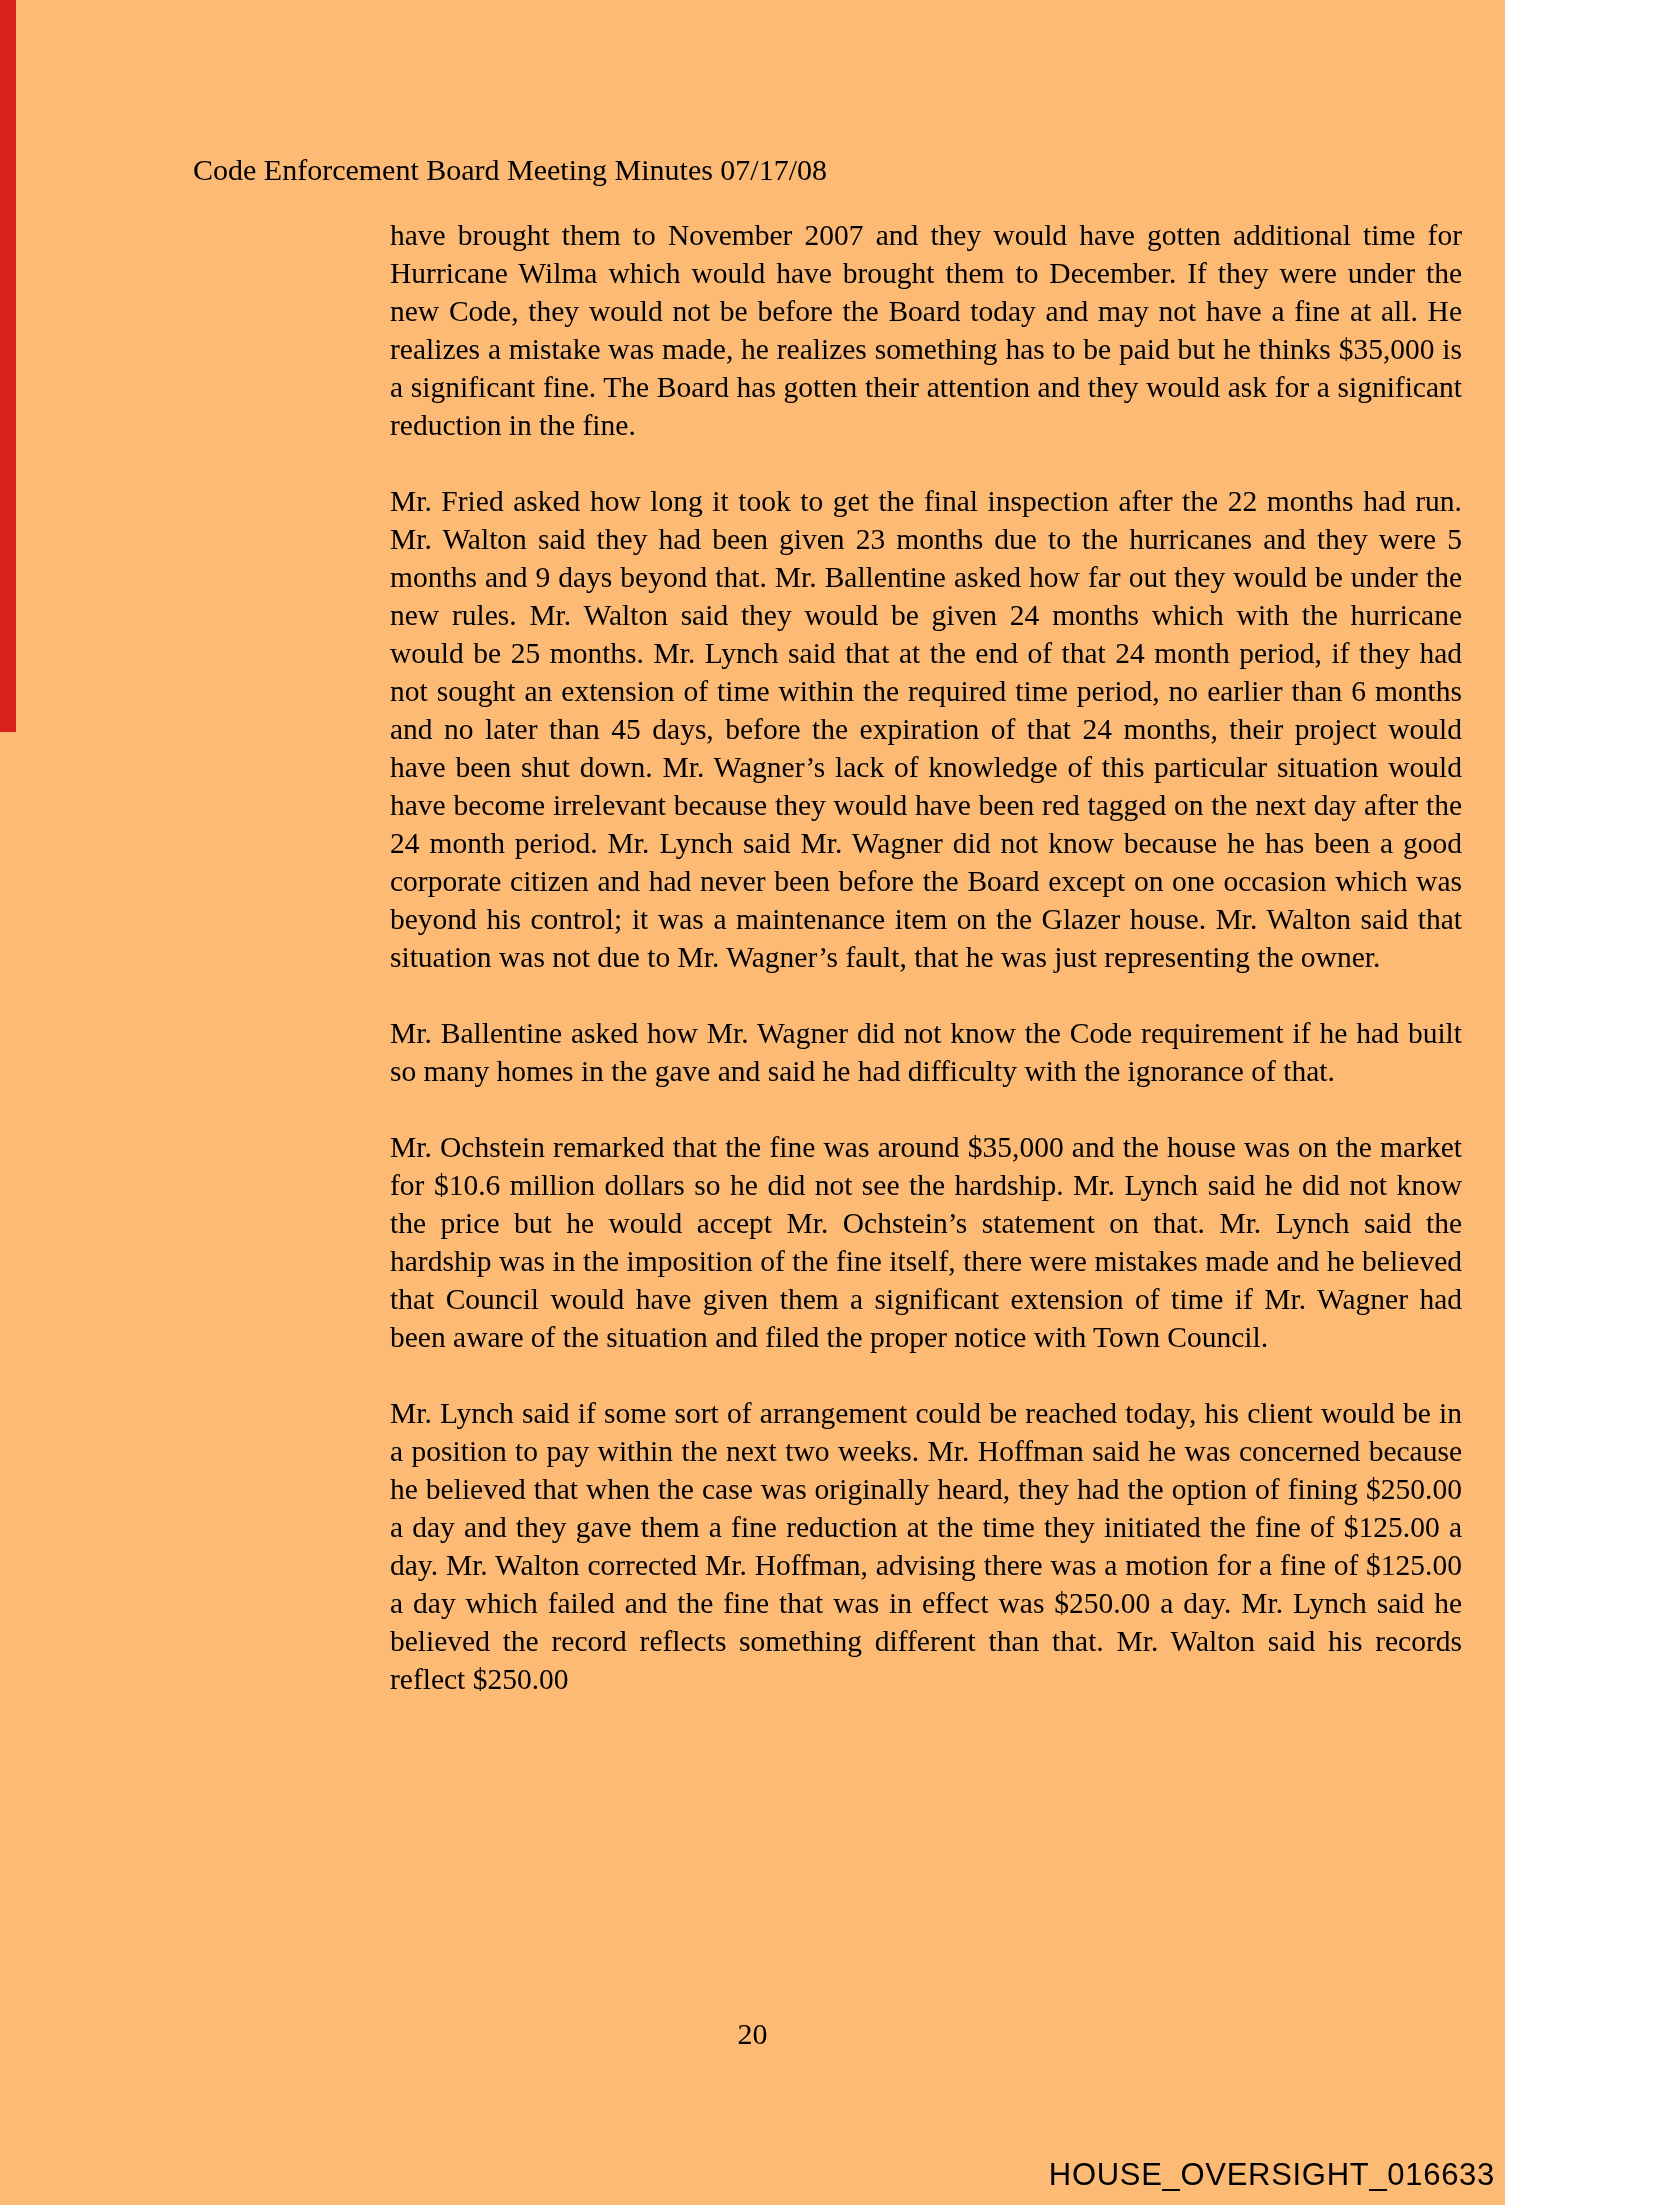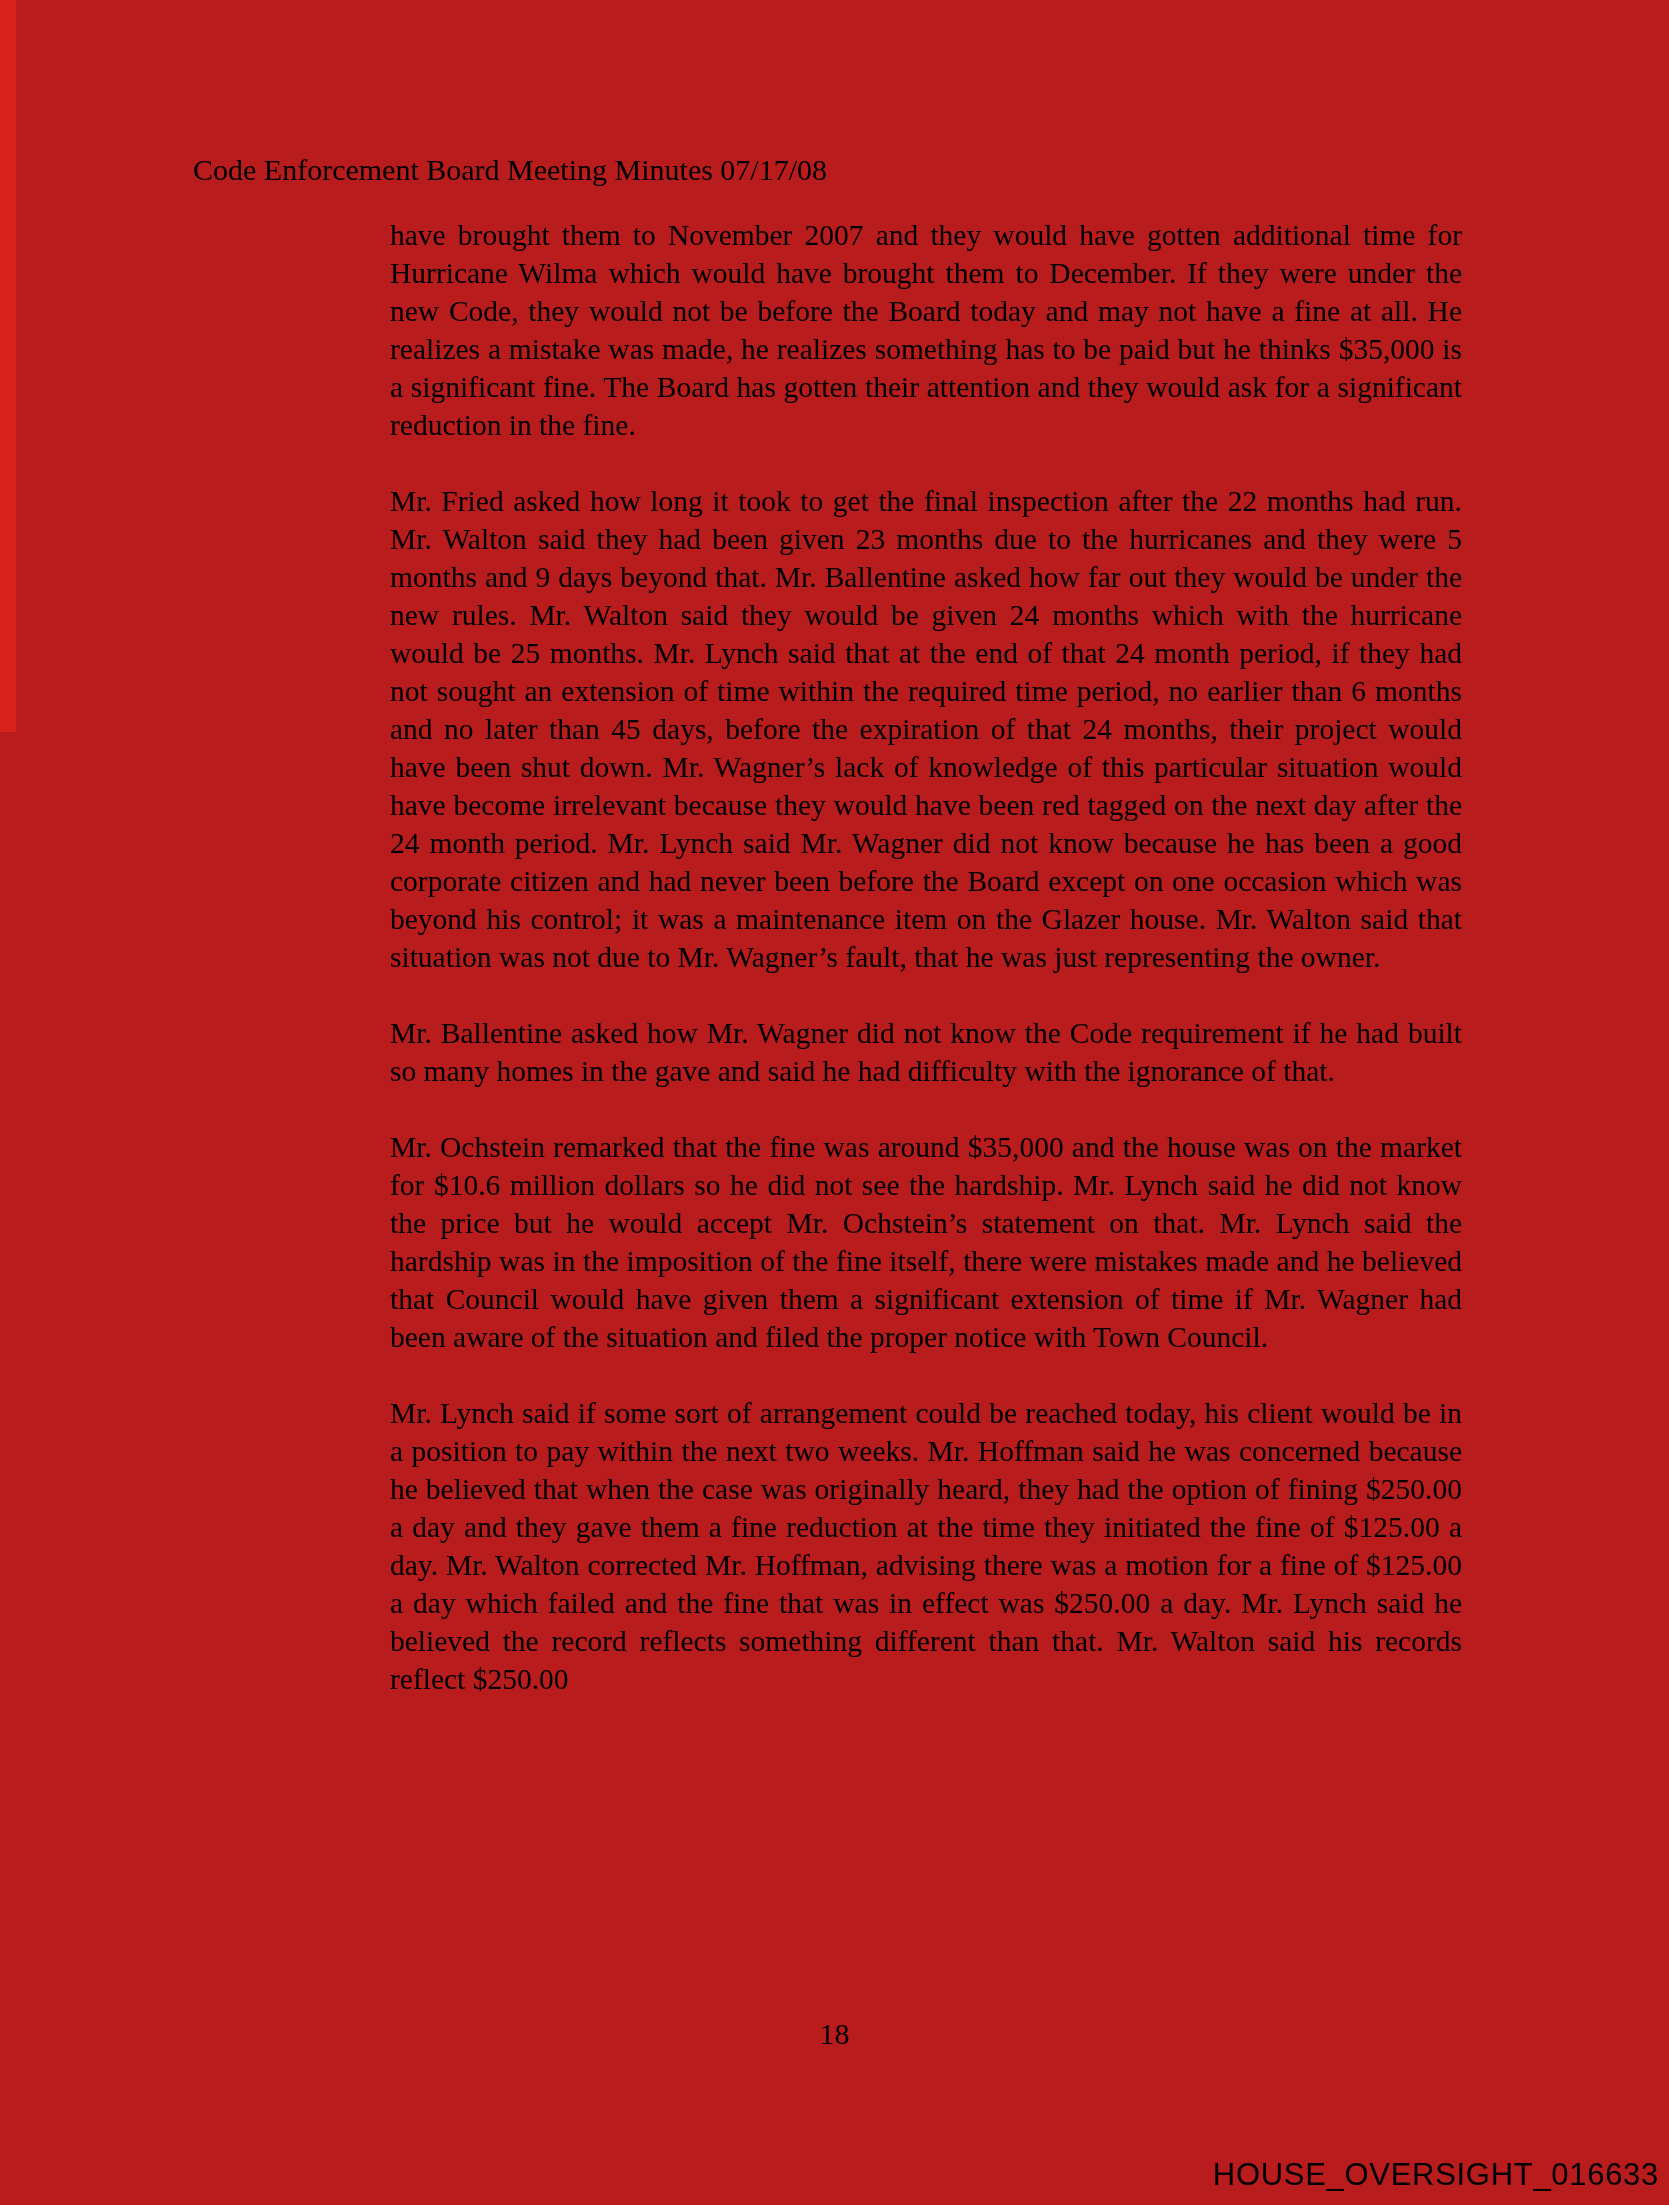--- a/index.html
+++ b/index.html
@@ -2,23 +2,23 @@
 <html style="font-size:10.5px"><head>
 <meta charset="utf-8">
 <style>
   html, body {
     margin: 0;
     padding: 0;
     background: #ffffff;
   }
   .page {
     position: relative;
-    width: 1669px;
+    width: 1505px;
     height: 2205px;
-    background: #b91c1c;
+    background: #fdba74;
     overflow: hidden;
     font-family: "Liberation Serif", serif;
     color: #000000;
     text-decoration: underline;
   }
   .scan-artifact {
     position: absolute;
     left: 0;
     top: 0;
     width: 15.7px;
@@ -73,18 +73,18 @@
   <div class="doc-header">Code Enforcement Board Meeting Minutes 07/17/08</div>
 
   <div class="doc-body">
     <p>have brought them to November 2007 and they would have gotten additional time for Hurricane Wilma which would have brought them to December.  If they were under the new Code, they would not be before the Board today and may not have a fine at all.  He realizes a mistake was made, he realizes something has to be paid but he thinks $35,000 is a significant fine.  The Board has gotten their attention and they would ask for a significant reduction in the fine.</p>
     <p>Mr. Fried asked how long it took to get the final inspection after the 22 months had run.  Mr. Walton said they had been given 23 months due to the hurricanes and they were 5 months and 9 days beyond that.  Mr. Ballentine asked how far out they would be under the new rules.  Mr. Walton said they would be given 24 months which with the hurricane would be 25 months.  Mr. Lynch said that at the end of that 24 month period, if they had not sought an extension of time within the required time period, no earlier than 6 months and no later than 45 days, before the expiration of that 24 months, their project would have been shut down.  Mr. Wagner’s lack of knowledge of this particular situation would have become irrelevant because they would have been red tagged on the next day after the 24 month period.  Mr. Lynch said Mr. Wagner did not know because he has been a good corporate citizen and had never been before the Board except on one occasion which was beyond his control; it was a maintenance item on the Glazer house.  Mr. Walton said that situation was not due to Mr. Wagner’s fault, that he was just representing the owner.</p>
     <p>Mr. Ballentine asked how Mr. Wagner did not know the Code requirement if he had built so many homes in the gave and said he had difficulty with the ignorance of that.</p>
     <p>Mr. Ochstein remarked that the fine was around $35,000 and the house was on the market for $10.6 million dollars so he did not see the hardship.  Mr. Lynch said he did not know the price but he would accept Mr. Ochstein’s statement on that.  Mr. Lynch said the hardship was in the imposition of the fine itself, there were mistakes made and he believed that Council would have given them a significant extension of time if Mr. Wagner had been aware of the situation and filed the proper notice with Town Council.</p>
     <p>Mr. Lynch said if some sort of arrangement could be reached today, his client would be in a position to pay within the next two weeks.  Mr. Hoffman said he was concerned because he believed that when the case was originally heard, they had the option of fining $250.00 a day and they gave them a fine reduction at the time they initiated the fine of $125.00 a day.  Mr. Walton corrected Mr. Hoffman, advising there was a motion for a fine of $125.00 a day which failed and the fine that was in effect was $250.00 a day.  Mr. Lynch said he believed the record reflects something different than that.  Mr. Walton said his records reflect $250.00</p>
   </div>
 
-  <div class="page-number">18</div>
+  <div class="page-number">20</div>
 
   <div class="bates-number">HOUSE_OVERSIGHT_016633</div>
 
 </div>
 
 
 </body></html>

